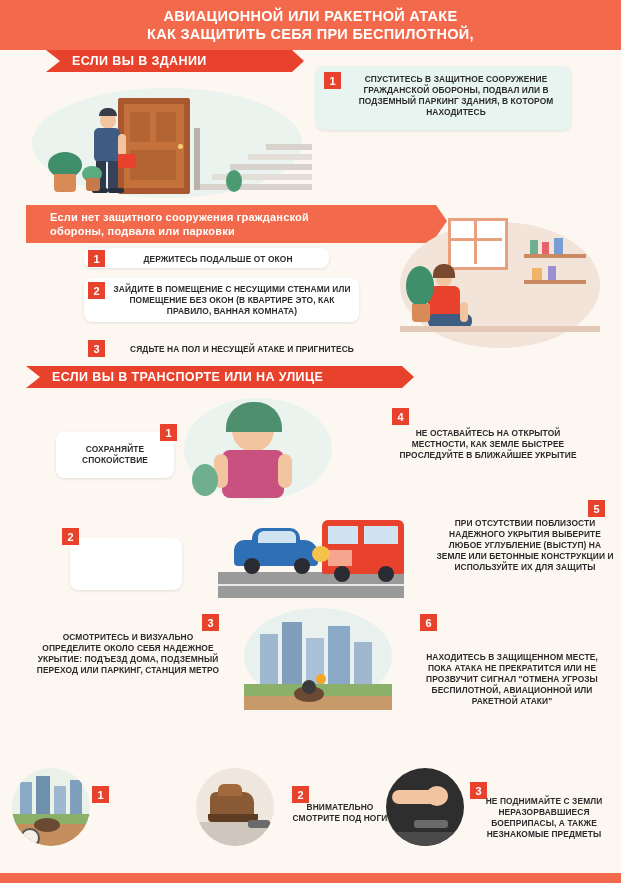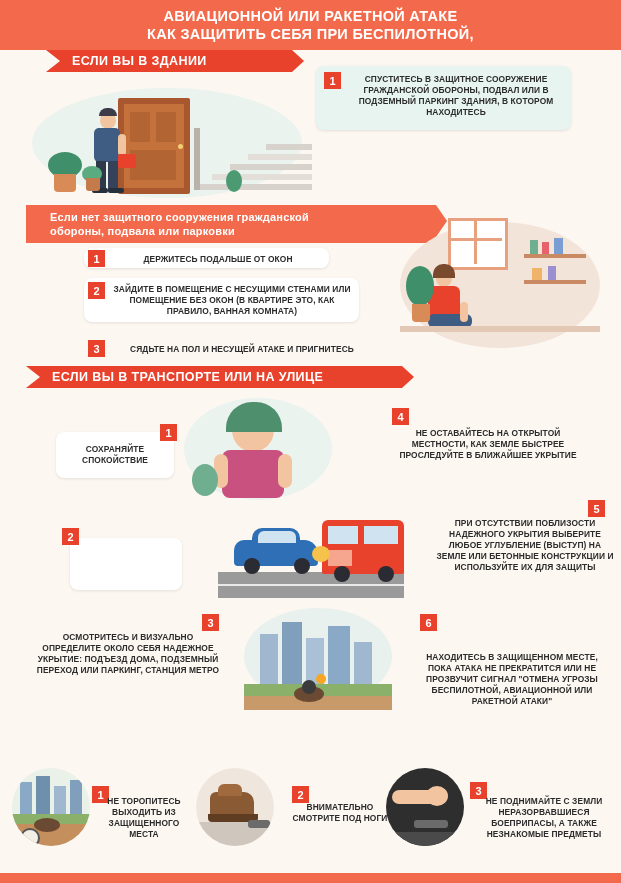--- a/index.html
+++ b/index.html
@@ -261,21 +261,20 @@
     <div class="rect" style="left:8px; top:14px; width:12px; height:32px; background:#8aa9c6;"></div>
     <div class="rect" style="left:24px; top:8px; width:14px; height:38px; background:#6f90ad;"></div>
     <div class="rect" style="left:42px; top:18px; width:12px; height:28px; background:#9fb7cf;"></div>
     <div class="rect" style="left:58px; top:12px; width:12px; height:34px; background:#7f9fbd;"></div>
     <div class="rect" style="left:0px; top:46px; width:78px; height:10px; background:#8bb069;"></div>
     <div class="rect" style="left:0px; top:56px; width:78px; height:22px; background:#c48f5c;"></div>
     <div class="blob" style="left:22px; top:50px; width:26px; height:14px; background:#6b4a33;"></div>
     <div class="blob" style="left:8px; top:60px; width:16px; height:16px; background:#f2efe6; border:2px solid #555;"></div>
   </div>
   <div class="num" style="left:92px; top:786px;">1</div>
-  <div class="txt center" style="left:96px; top:796px; width:96px;">НЕ ТОРОПИТЕСЬ ВЫХОДИТЬ ИЗ ЗАЩИЩЕННОГО МЕСТА</div>
 
   <div class="circleimg" style="left:196px; top:768px; width:78px; height:78px; background:#efe6de;">
     <div class="rect" style="left:0px; top:54px; width:78px; height:24px; background:#cfc6bd;"></div>
     <div class="rect" style="left:14px; top:24px; width:44px; height:24px; background:#8a5a34; border-radius:6px 10px 2px 2px;"></div>
     <div class="rect" style="left:12px; top:46px; width:50px; height:8px; background:#5e3d22; border-radius:0 0 4px 4px;"></div>
     <div class="rect" style="left:22px; top:16px; width:24px; height:12px; background:#a06a3e; border-radius:6px 6px 0 0;"></div>
     <div class="rect" style="left:52px; top:52px; width:22px; height:8px; background:#6b6b6b; border-radius:3px;"></div>
   </div>
   <div class="num" style="left:292px; top:786px;">2</div>
   <div class="txt center" style="left:288px; top:802px; width:104px;">ВНИМАТЕЛЬНО СМОТРИТЕ ПОД НОГИ</div>

